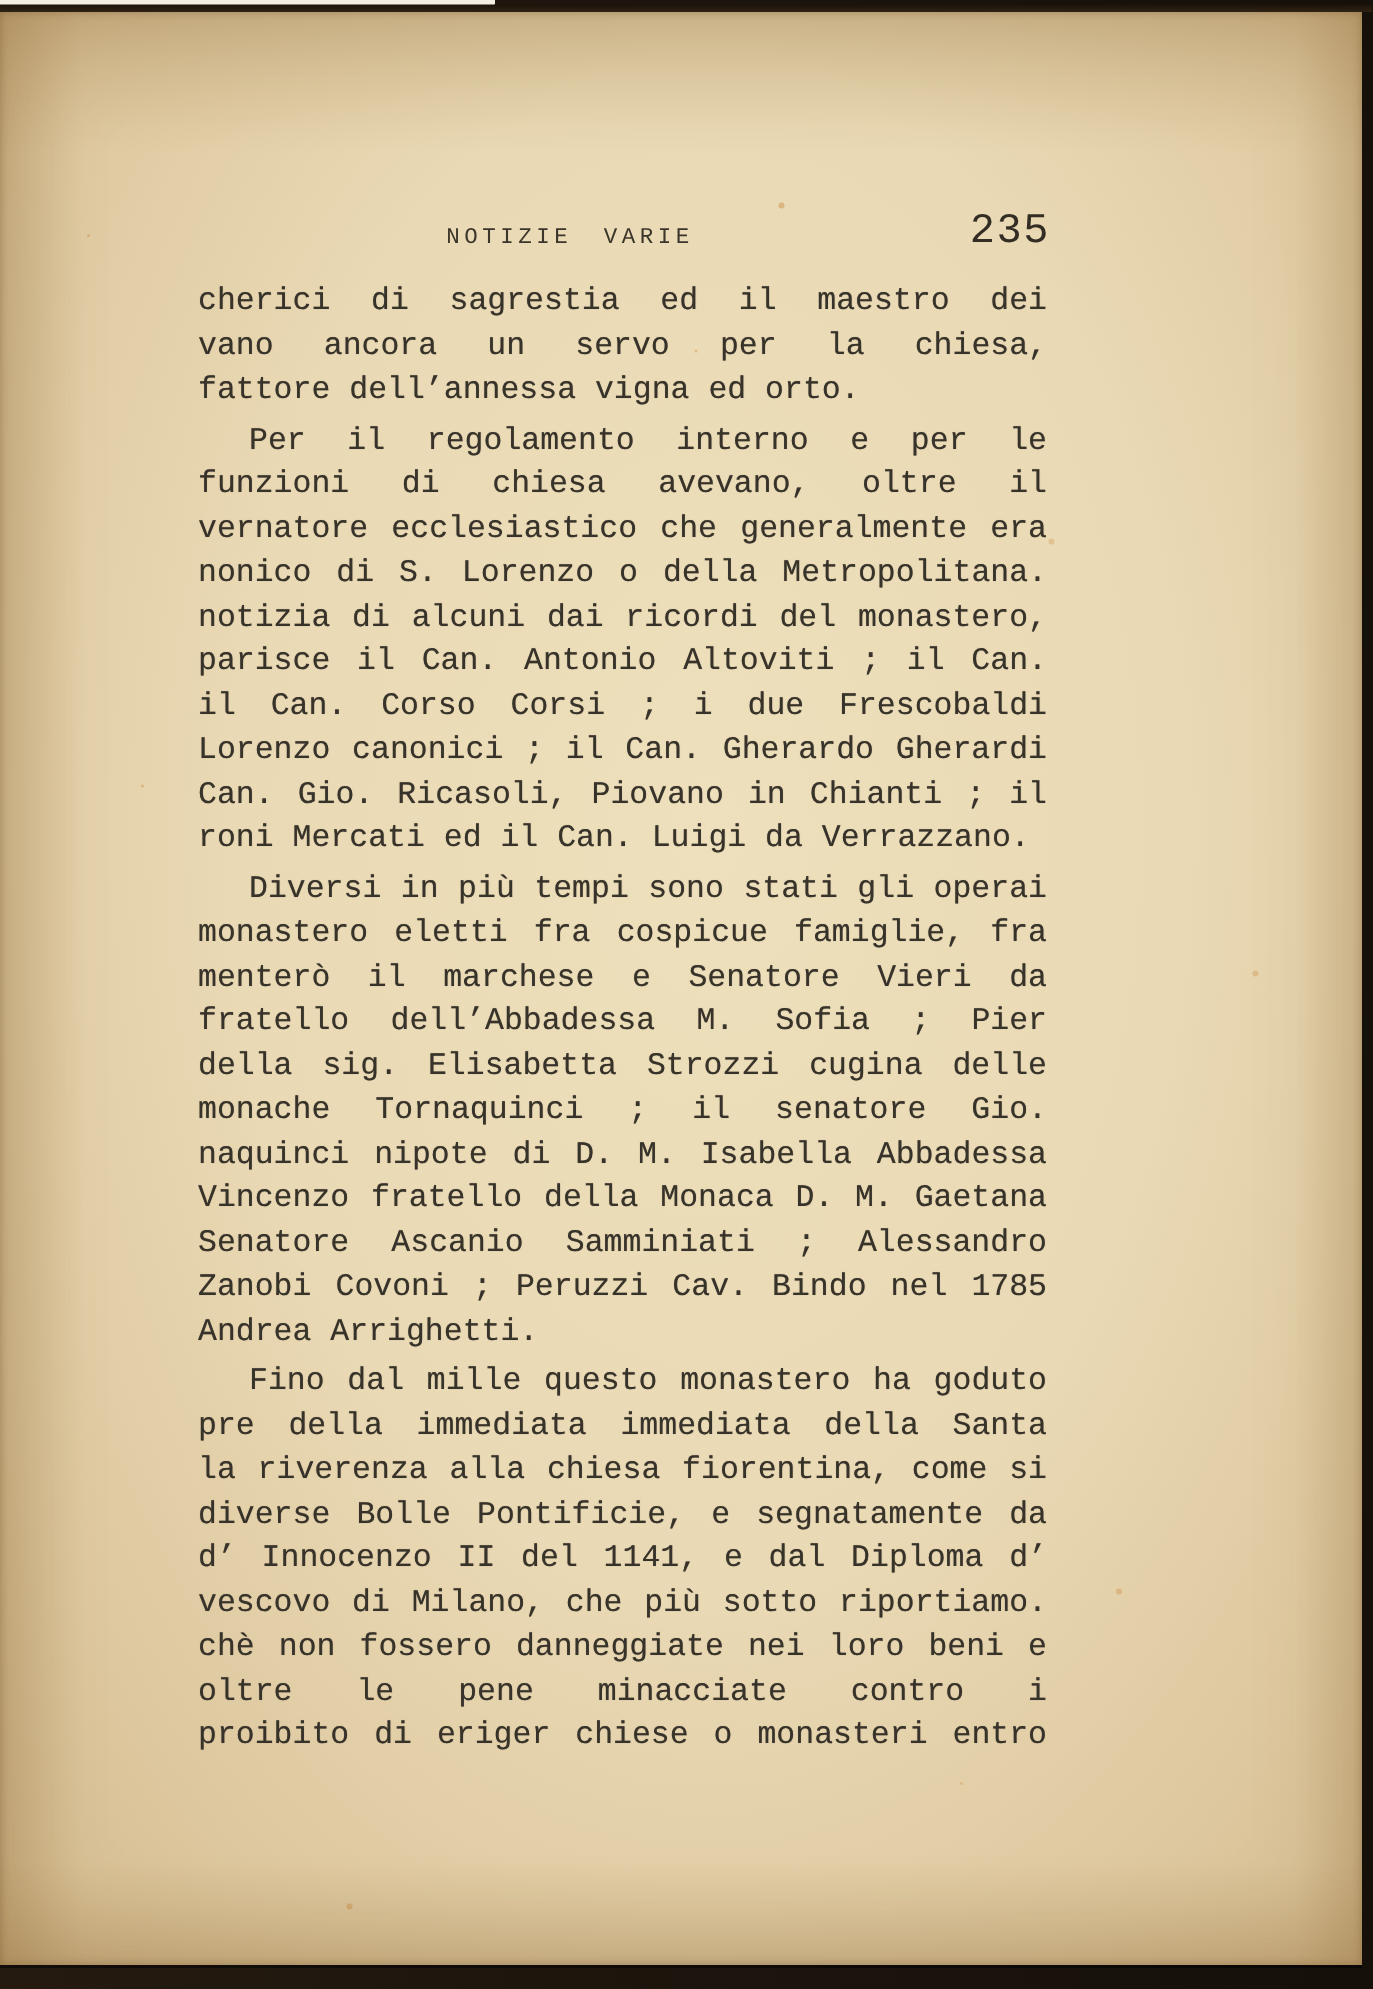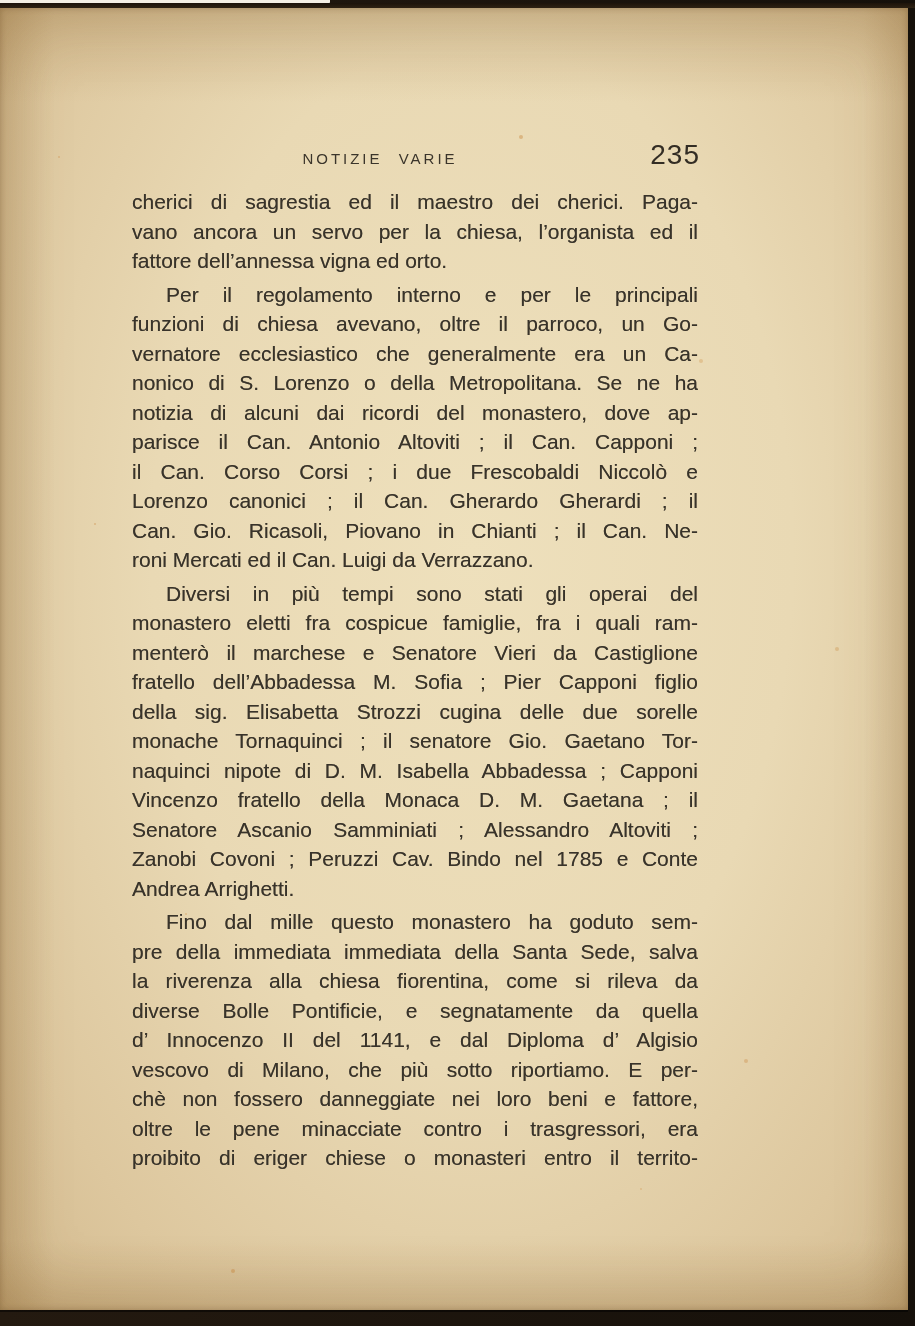--- a/index.html
+++ b/index.html
@@ -1,21 +1,21 @@
 <!DOCTYPE html>
 <html><head>
 <meta charset="utf-8">
 <style>
   html,body{margin:0;padding:0;background:#15100a;}
   .scan{
     position:relative;
     width:915px;height:1326px;
     background:linear-gradient(90deg,#241a10 0%,#15100a 100%);
     overflow:hidden;
-    font-family:Liberation Sans, sans-serif;
+    font-family:Liberation Mono, monospace;
   }
   
   .top-sliver{
     position:absolute;top:0;left:0;width:330px;height:4px;
     background:#f4efe4;border-radius:0 0 2px 0;
   }
   .top-edge-line{
     position:absolute;top:3px;left:0;right:0;height:5px;
     background:linear-gradient(180deg,#1c130a,#2e2213);
   }

